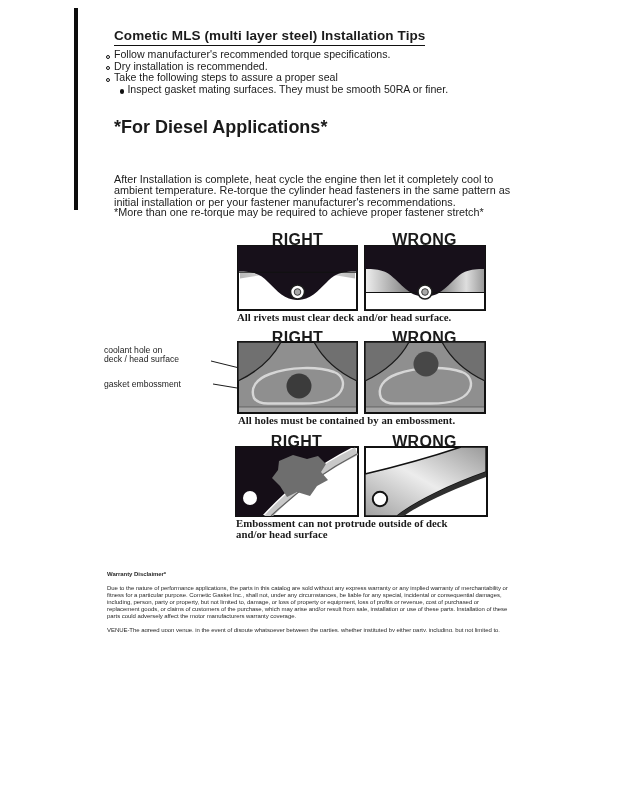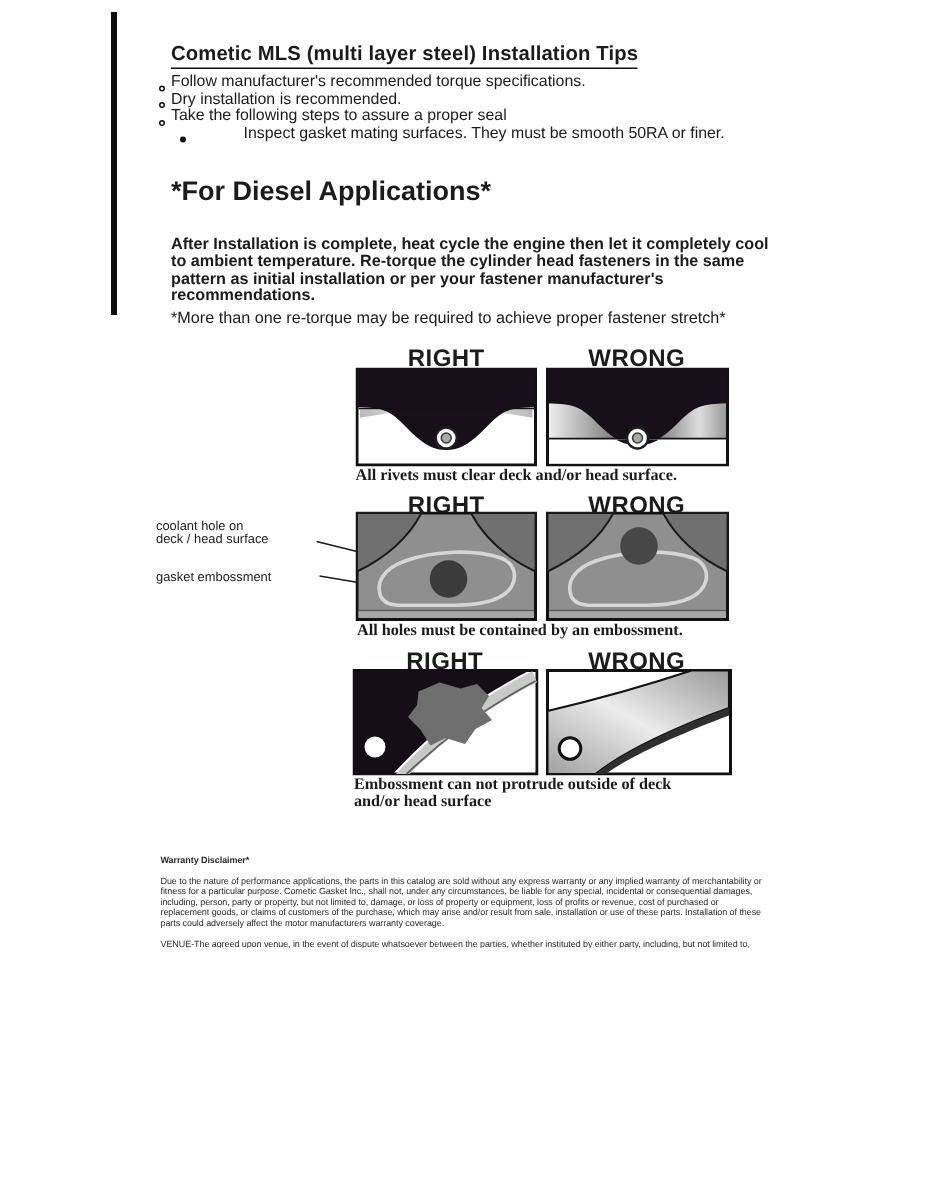--- a/index.html
+++ b/index.html
@@ -7,22 +7,22 @@
   .page {
     position:relative; width:618px; height:632px; background:#ffffff;
     font-family:"Liberation Sans", sans-serif; color:#1b1b1b; overflow:hidden;
   }
   .scan-mark { position:absolute; left:74px; top:8px; width:4px; height:202px; background:#0d0d0d; }
   .title {
     position:absolute; left:114px; top:28px; font-size:13.5px; font-weight:bold;
     letter-spacing:0.1px; border-bottom:1.5px solid #111; padding-bottom:2px;
   }
   .bullets { position:absolute; left:106px; top:49px; width:420px; font-size:10.6px; }
-  .b-row { display:flex; align-items:flex-end; height:11.6px; line-height:11.6px; }
-  .b-row.sub { padding-left:14px;gap:35px; }
+  .b-row { display:flex; align-items:center; height:11.6px; line-height:11.6px; }
+  .b-row.sub { padding-left:14px; }
   .m-open { width:4px; height:4px; border:1px solid #111; border-radius:50%; margin:3.5px 4px 0 0; flex:none; }
   .m-solid { width:4.4px; height:4.4px; background:#111; border-radius:50%; margin:3.5px 3px 0 0; flex:none; }
   .h2 { position:absolute; left:114px; font-size:18px; font-weight:bold; }
   .para { position:absolute; left:114px; width:404px; font-size:10.8px; line-height:11.4px; }
   .dg-label { position:absolute; width:121px; text-align:center; font-size:16px; font-weight:bold; letter-spacing:0.3px; }
   .panel { position:absolute; width:121px; }
   .p3 { width:124px; }
   .caption { position:absolute; font-size:10.8px; font-weight:bold; line-height:11px;font-family:Liberation Serif, serif; }
   .side-label { position:absolute; font-size:8.6px; line-height:9.4px; text-align:left; }
   .leader { position:absolute; left:0; top:0; pointer-events:none; }
@@ -55,21 +55,21 @@
       <span class="m-open"></span>
       <span>Take the following steps to assure a proper seal</span>
     </div>
     <div class="b-row sub">
       <span class="m-solid"></span>
       <span>Inspect gasket mating surfaces.  They must be smooth 50RA or finer.</span>
     </div>
   </div>
 
   <div class="h2" style="top:117px;">*For Diesel Applications*</div>
-  <div class="para" style="top:158px;font-weight:bold;">After Installation is complete, heat cycle the engine then let it completely cool to ambient temperature. Re-torque the cylinder head fasteners in the same pattern as initial installation or per your fastener manufacturer's recommendations.</div>
+  <div class="para" style="top:174px;">After Installation is complete, heat cycle the engine then let it completely cool to ambient temperature. Re-torque the cylinder head fasteners in the same pattern as initial installation or per your fastener manufacturer's recommendations.</div>
   <div class="para" style="top:207px;">*More than one re-torque may be required to achieve proper fastener stretch*</div>
 
   <div class="dg-label" style="left:237px; top:231px;">RIGHT</div>
   <div class="dg-label" style="left:364px; top:231px;">WRONG</div>
 
   <div class="panel" style="left:237px; top:245px;">
     <svg width="121" height="66" viewBox="0 0 121 66">
       <defs>
         <linearGradient id="gw1" x1="0" y1="0" x2="1" y2="0">
           <stop offset="0" stop-color="#b9b9b9"></stop>

